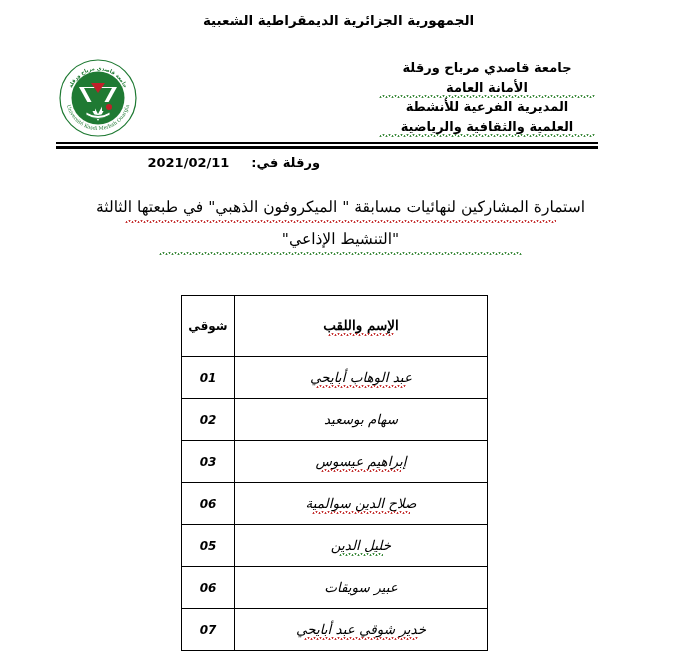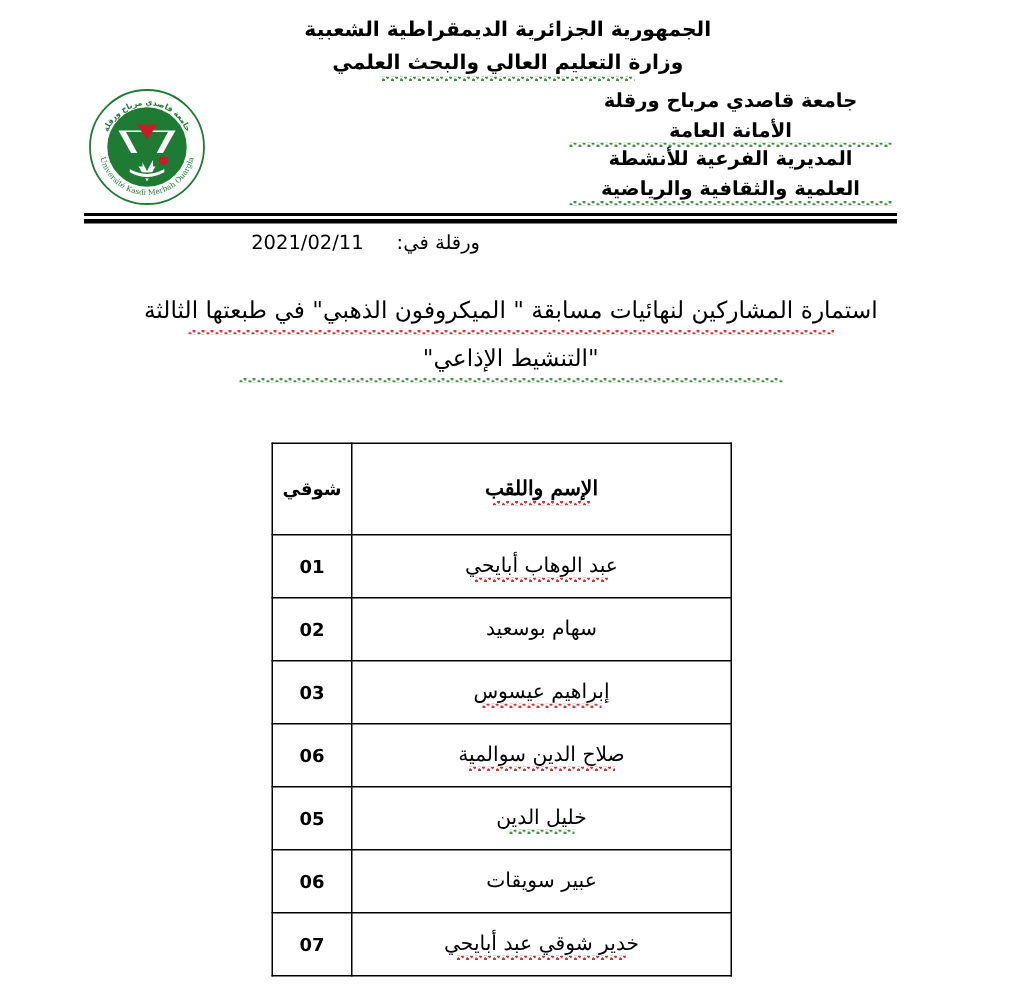--- a/index.html
+++ b/index.html
@@ -124,21 +124,21 @@
   }
 
   
   .dateline {
     position: absolute;
     top: 155px;
     left: 60px;
     width: 260px;
     direction: rtl;
     font-size: 13px;
-    font-weight: normal;
+    font-weight: bold;
     white-space: nowrap;
   }
   .dateline .city {
     display: inline-block;
     margin-left: 22px;
   }
   .dateline .date {
     display: inline-block;
     direction: ltr;
     font-family: "DejaVu Sans", "Liberation Sans", sans-serif;
@@ -204,35 +204,35 @@
     font-size: 13.5px;
   }
   table.participants thead th {
     height: 58px;
     font-family: "DejaVu Serif", "Liberation Serif", serif;
     font-size: 14px;
     font-weight: bold;
   }
   table.participants tbody td {
     height: 39px;
+    font-style: italic;
   }
   .cellname {
     display: inline-block;
     position: relative;
     padding-bottom: 2px;
   }
 </style>
 </head>
 <body>
 
 <div class="page">
 
   <div class="letterhead">
     <div class="national-line">الجمهورية الجزائرية الديمقراطية الشعبية</div>
-    <div class="national-line sub wavy-green">وزارة التعليم العالي والبحث العلمي</div>
   </div>
 
   <div class="univ-block">
     <div class="univ-line">جامعة قاصدي مرباح ورقلة</div>
     <div class="univ-line wavy-green">الأمانة العامة</div>
     <div class="univ-line">المديرية الفرعية للأنشطة</div>
     <div class="univ-line wavy-green">العلمية والثقافية والرياضية</div>
   </div>
 
   <div class="logo">

